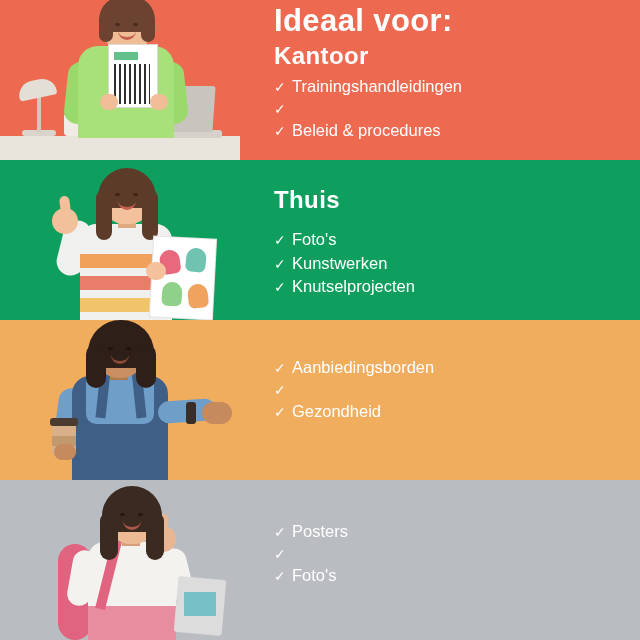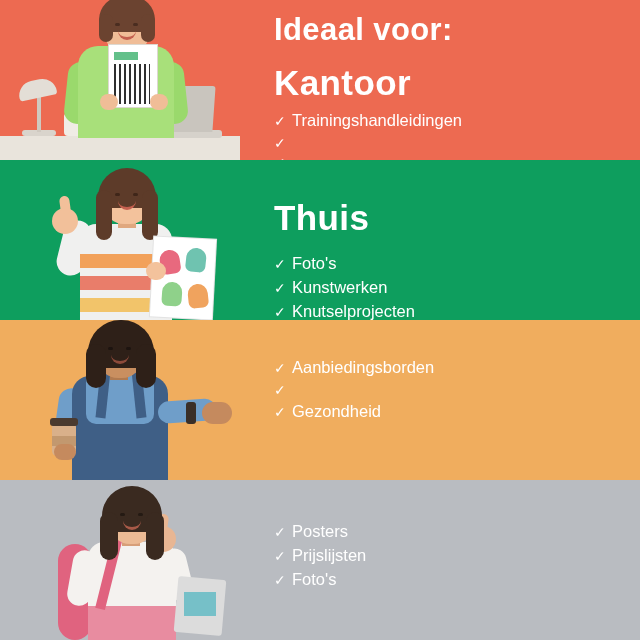--- a/index.html
+++ b/index.html
@@ -48,28 +48,28 @@
   }
   .kicker {
     font-size: 31px;
     font-weight: bold;
     letter-spacing: 0.4px;
     line-height: 1.05;
     margin: 0 0 2px 0;
     color: #ffffff;
   }
   .heading {
-    font-size: 35px;
+    font-size: 24px;
     font-weight: bold;
     letter-spacing: 0.4px;
     line-height: 1.15;
-    margin: 16px 0 6px 0;
-    color: #ffffff;
-  }
-  .band-1 .content { padding-top: 14px; }
+    margin: 4px 0 6px 0;
+    color: #ffffff;
+  }
+  .band-1 .content { padding-top: 5px; }
   .band-2 .content { padding-top: 22px; padding-left: 34px; }
   .band-3 .content { padding-top: 36px; padding-left: 34px; }
   .band-4 .content { padding-top: 40px; padding-left: 34px; }
 
   ul.bullets {
     list-style: none;
     margin: 0;
     padding: 0;
   }
   ul.bullets li {
@@ -232,20 +232,21 @@
       <ul class="bullets">
         <li>
           <span class="check">✓</span>
           <span>Trainingshandleidingen</span>
         </li>
         <li>
           <span class="check">✓</span>
         </li>
         <li>
           <span class="check">✓</span>
+          <span>Beleid &amp; procedures</span>
         </li>
       </ul>
     </div>
   </section>
 
   <section class="band band-2">
     <div class="photo">
       <div class="sh b2-arm-l"></div>
       <div class="sh b2-body"></div>
       <div class="sh b2-stripe1"></div>
@@ -349,21 +350,20 @@
       <div class="sh b4-smile"></div>
     </div>
     <div class="content">
       <ul class="bullets">
         <li>
           <span class="check">✓</span>
           <span>Posters</span>
         </li>
         <li>
           <span class="check">✓</span>
-          <span>Prijslijsten</span>
         </li>
         <li>
           <span class="check">✓</span>
           <span>Foto's</span>
         </li>
       </ul>
     </div>
   </section>
 
 </div>

